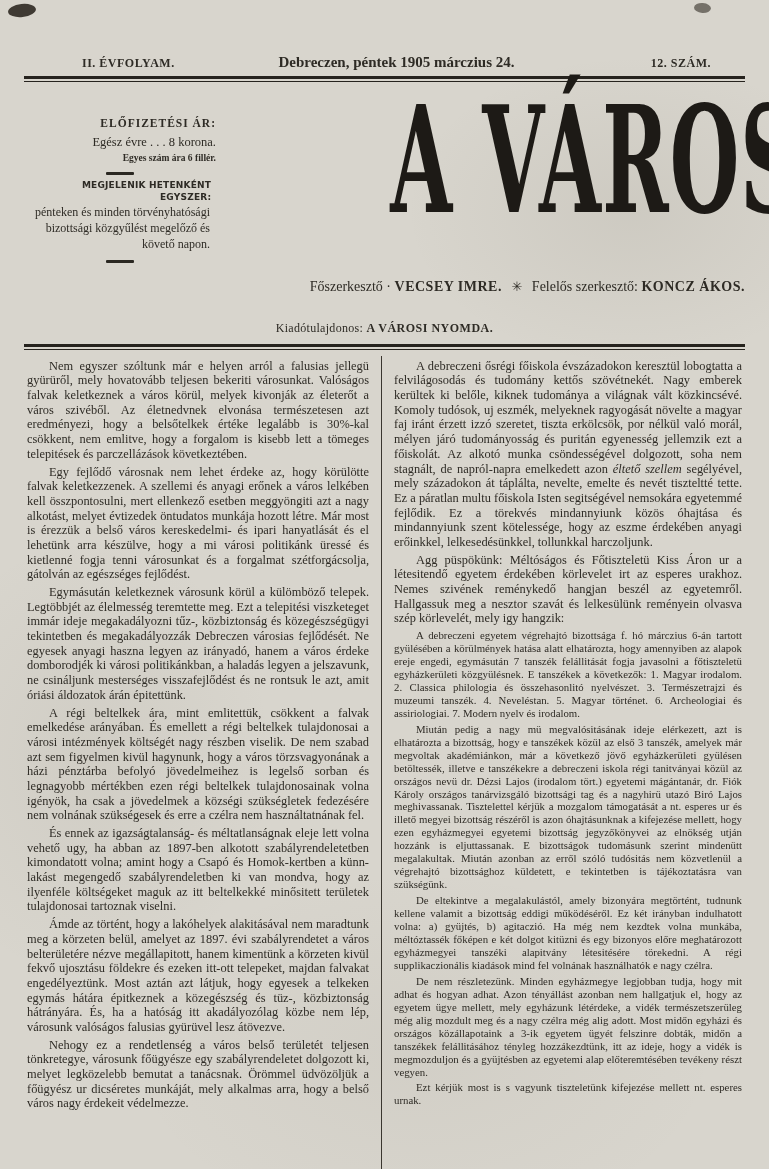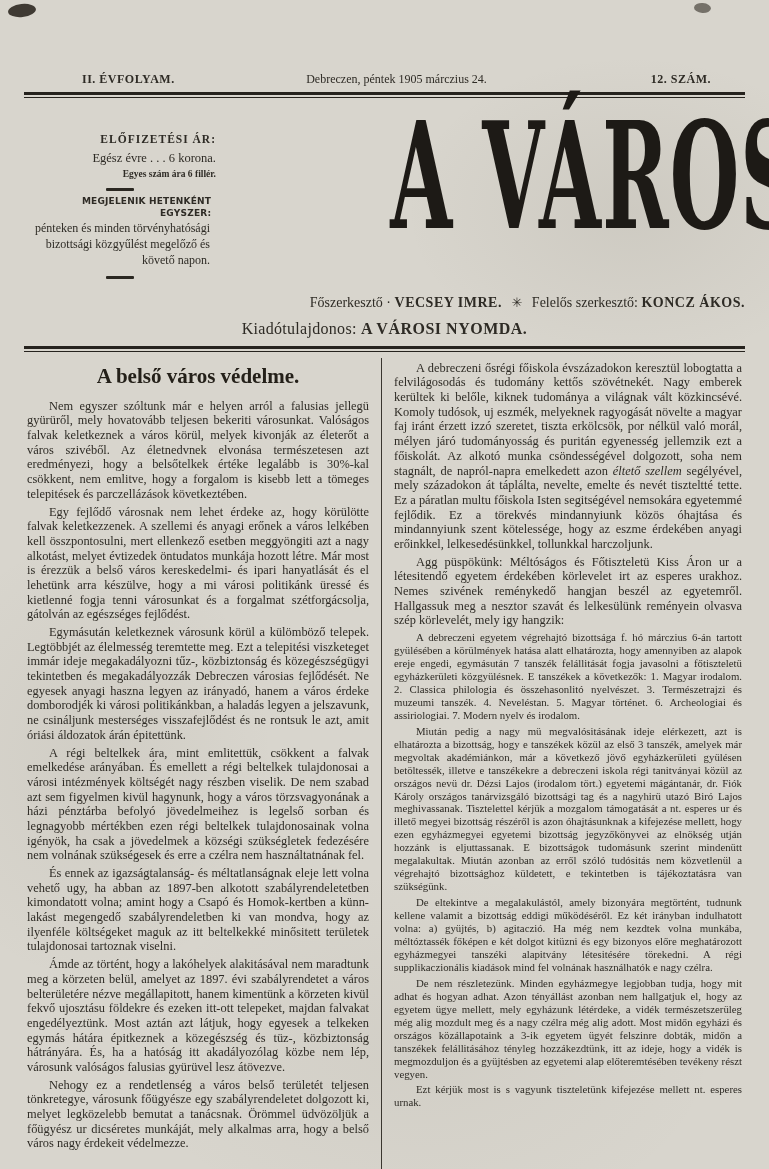--- a/index.html
+++ b/index.html
@@ -12,25 +12,25 @@
       radial-gradient(ellipse 260px 320px at 12% 65%, rgba(110,104,90,0.07), transparent 70%),
       radial-gradient(ellipse 420px 260px at 55% 90%, rgba(110,104,90,0.06), transparent 70%),
       #d8d5cd;
   }
   .content{position:absolute;left:24px;right:24px;top:0;}
   .smudge{position:absolute;background:#241f18;border-radius:50%;}
   .smudge.tl{left:8px;top:4px;width:28px;height:13px;opacity:.85;transform:rotate(-6deg);}
   .smudge.tr{left:694px;top:3px;width:17px;height:10px;opacity:.55;transform:rotate(4deg);}
 
   
-  .hdr{display:flex;align-items:flex-end;padding-top:72px;}
+  .hdr{display:flex;align-items:flex-end;padding-top:54px;}
   .hdr .l,.hdr .r{flex:1;font-weight:bold;font-size:12px;letter-spacing:.5px;}
   .hdr .l{text-align:left;padding-left:58px;}
   .hdr .r{text-align:right;padding-right:34px;}
-  .hdr .c{flex:2;text-align:center;font-weight:normal;font-size:12px;}
+  .hdr .c{flex:2;text-align:center;font-weight:bold;font-size:15px;}
   .rule{margin-top:5px;}
   .rule .thick{height:3px;background:#26231e;}
   .rule .thin{height:1px;background:#26231e;margin-top:2px;}
 
   
   .mast{display:grid;grid-template-columns:192px 1fr 196px;margin-top:8px;min-height:142px;}
   .mbox{text-align:right;line-height:1.3;}
   .mbox .t1{font-weight:bold;font-size:11.5px;letter-spacing:1px;margin-top:26px;}
   .mbox .l1{font-size:12.5px;margin-top:3px;}
   .mbox .l2{font-weight:bold;font-size:9.5px;margin-top:2px;}
@@ -42,21 +42,21 @@
     display:inline-block;font-family:"DejaVu Serif",serif;font-weight:bold;
     font-size:148px;line-height:152px;letter-spacing:2px;color:#1d1a16;
     transform:scaleX(.54);transform-origin:50% 50%;white-space:nowrap;
   }
 
   
   .subtitle{text-align:center;font-weight:bold;font-size:20px;letter-spacing:1.5px;margin-top:10px;color:#242019;}
   .editors{text-align:right;font-size:14px;margin-top:12px;}
   .editors b{letter-spacing:.5px;}
   .editors .star{font-family:"DejaVu Sans",sans-serif;font-size:13px;padding:0 6px;}
-  .publine{text-align:center;font-size:16px;margin-top:9px;letter-spacing:.3px;}
+  .publine{text-align:center;font-size:12px;margin-top:26px;letter-spacing:.3px;}
   .publine b{letter-spacing:.5px;}
   .rule2{margin-top:8px;}
 
   
   .cols{display:flex;margin-top:6px;height:852px;overflow:hidden;}
   .col{overflow:hidden;}
   .col.left{width:348px;padding-right:9px;}
   .vdiv{width:1px;background:#3a362f;}
   .col.right{flex:1;padding-left:9px;}
   .atitle{text-align:center;font-weight:bold;font-size:21px;margin:6px 0 10px 0;color:#242019;}
@@ -77,21 +77,21 @@
       <div class="r">12. SZÁM.</div>
     </div>
     <div class="rule">
       <div class="thick"></div>
         <div class="thin"></div>
     </div>
 
     <div class="mast">
       <div class="mbox lt">
         <div class="t1">ELŐFIZETÉSI ÁR:</div>
-        <div class="l1">Egész évre .  .  .  6 korona.</div>
+        <div class="l1">Egész évre .  .  .  8 korona.</div>
         <div class="l2">Egyes szám ára 6 fillér.</div>
         <div class="dash"></div>
         <div class="t2">MEGJELENIK HETENKÉNT EGYSZER:</div>
         <div class="bd">pénteken és minden törvényhatósági bizottsági közgyűlést megelőző és követő napon.</div>
         <div class="dash"></div>
       </div>
       <div class="bigtitle">
         <span>A VÁROS</span>
       </div>
 
@@ -111,21 +111,20 @@
       <b>A VÁROSI NYOMDA.</b>
     </div>
 
     <div class="rule rule2">
       <div class="thick"></div>
         <div class="thin"></div>
     </div>
 
     <div class="cols">
       <div class="col left">
-        <div class="atitle">A belső város védelme.</div>
         <div class="body-text">
             <p><span>Nem egyszer szóltunk már e helyen arról a falusias jellegü gyürüről, mely hovatovább teljesen bekeriti városunkat. Valóságos falvak keletkeznek a város körül, melyek kivonják az életerőt a város szivéből. Az életnedvnek elvonása természetesen azt eredményezi, hogy a belsőtelkek értéke legalább is 30%-kal csökkent, nem emlitve, hogy a forgalom is kisebb lett a tömeges telepitések és parczellázások következtében.</span></p>
             <p><span>Egy fejlődő városnak nem lehet érdeke az, hogy körülötte falvak keletkezzenek. A szellemi és anyagi erőnek a város lelkében kell összpontosulni, mert ellenkező esetben meggyöngiti azt a nagy alkotást, melyet évtizedek öntudatos munkája hozott létre. Már most is érezzük a belső város kereskedelmi- és ipari hanyatlását és el lehetünk arra készülve, hogy a mi városi politikánk üressé és kietlenné fogja tenni városunkat és a forgalmat szétforgácsolja, gátolván az egészséges fejlődést.</span></p>
             <p><span>Egymásután keletkeznek városunk körül a külömböző telepek. Legtöbbjét az élelmesség teremtette meg. Ezt a telepitési viszketeget immár ideje megakadályozni tűz-, közbiztonság és közegészségügyi tekintetben és megakadályozzák Debreczen városias fejlődését. Ne egyesek anyagi haszna legyen az irányadó, hanem a város érdeke domborodjék ki városi politikánkban, a haladás legyen a jelszavunk, ne csináljunk mesterséges visszafejlődést és ne rontsuk le azt, amit óriási áldozatok árán épitettünk.</span></p>
             <p><span>A régi beltelkek ára, mint emlitettük, csökkent a falvak emelkedése arányában. És emellett a régi beltelkek tulajdonosai a városi intézmények költségét nagy részben viselik. De nem szabad azt sem figyelmen kivül hagynunk, hogy a város törzsvagyonának a házi pénztárba befolyó jövedelmeihez is legelső sorban és legnagyobb mértékben ezen régi beltelkek tulajdonosainak volna igényök, ha csak a jövedelmek a községi szükségletek fedezésére nem volnának szükségesek és erre a czélra nem használtatnának fel.</span></p>
             <p><span>És ennek az igazságtalanság- és méltatlanságnak eleje lett volna vehető ugy, ha abban az 1897-ben alkotott szabályrendeletetben kimondatott volna; amint hogy a Csapó és Homok-kertben a künn-lakást megengedő szabályrendeletben ki van mondva, hogy az ilyenféle költségeket maguk az itt beltelkekké minősitett területek tulajdonosai tartoznak viselni.</span></p>
             <p><span>Ámde az történt, hogy a lakóhelyek alakitásával nem maradtunk meg a körzeten belül, amelyet az 1897. évi szabályrendetet a város belterületére nézve megállapitott, hanem kimentünk a körzeten kivül fekvő ujosztásu földekre és ezeken itt-ott telepeket, majdan falvakat engedélyeztünk. Most aztán azt látjuk, hogy egyesek a telkeken egymás hátára épitkeznek a közegészség és tüz-, közbiztonság hátrányára. És, ha a hatóság itt akadályozólag közbe nem lép, városunk valóságos falusias gyürüvel lesz átövezve.</span></p>
             <p><span>Nehogy ez a rendetlenség a város belső területét teljesen tönkretegye, városunk főügyésze egy szabályrendeletet dolgozott ki, melyet legközelebb bemutat a tanácsnak. Örömmel üdvözöljük a főügyész ur dicséretes munkáját, mely alkalmas arra, hogy a belső város nagy érdekeit védelmezze.</span></p>
           </div>
       </div>

